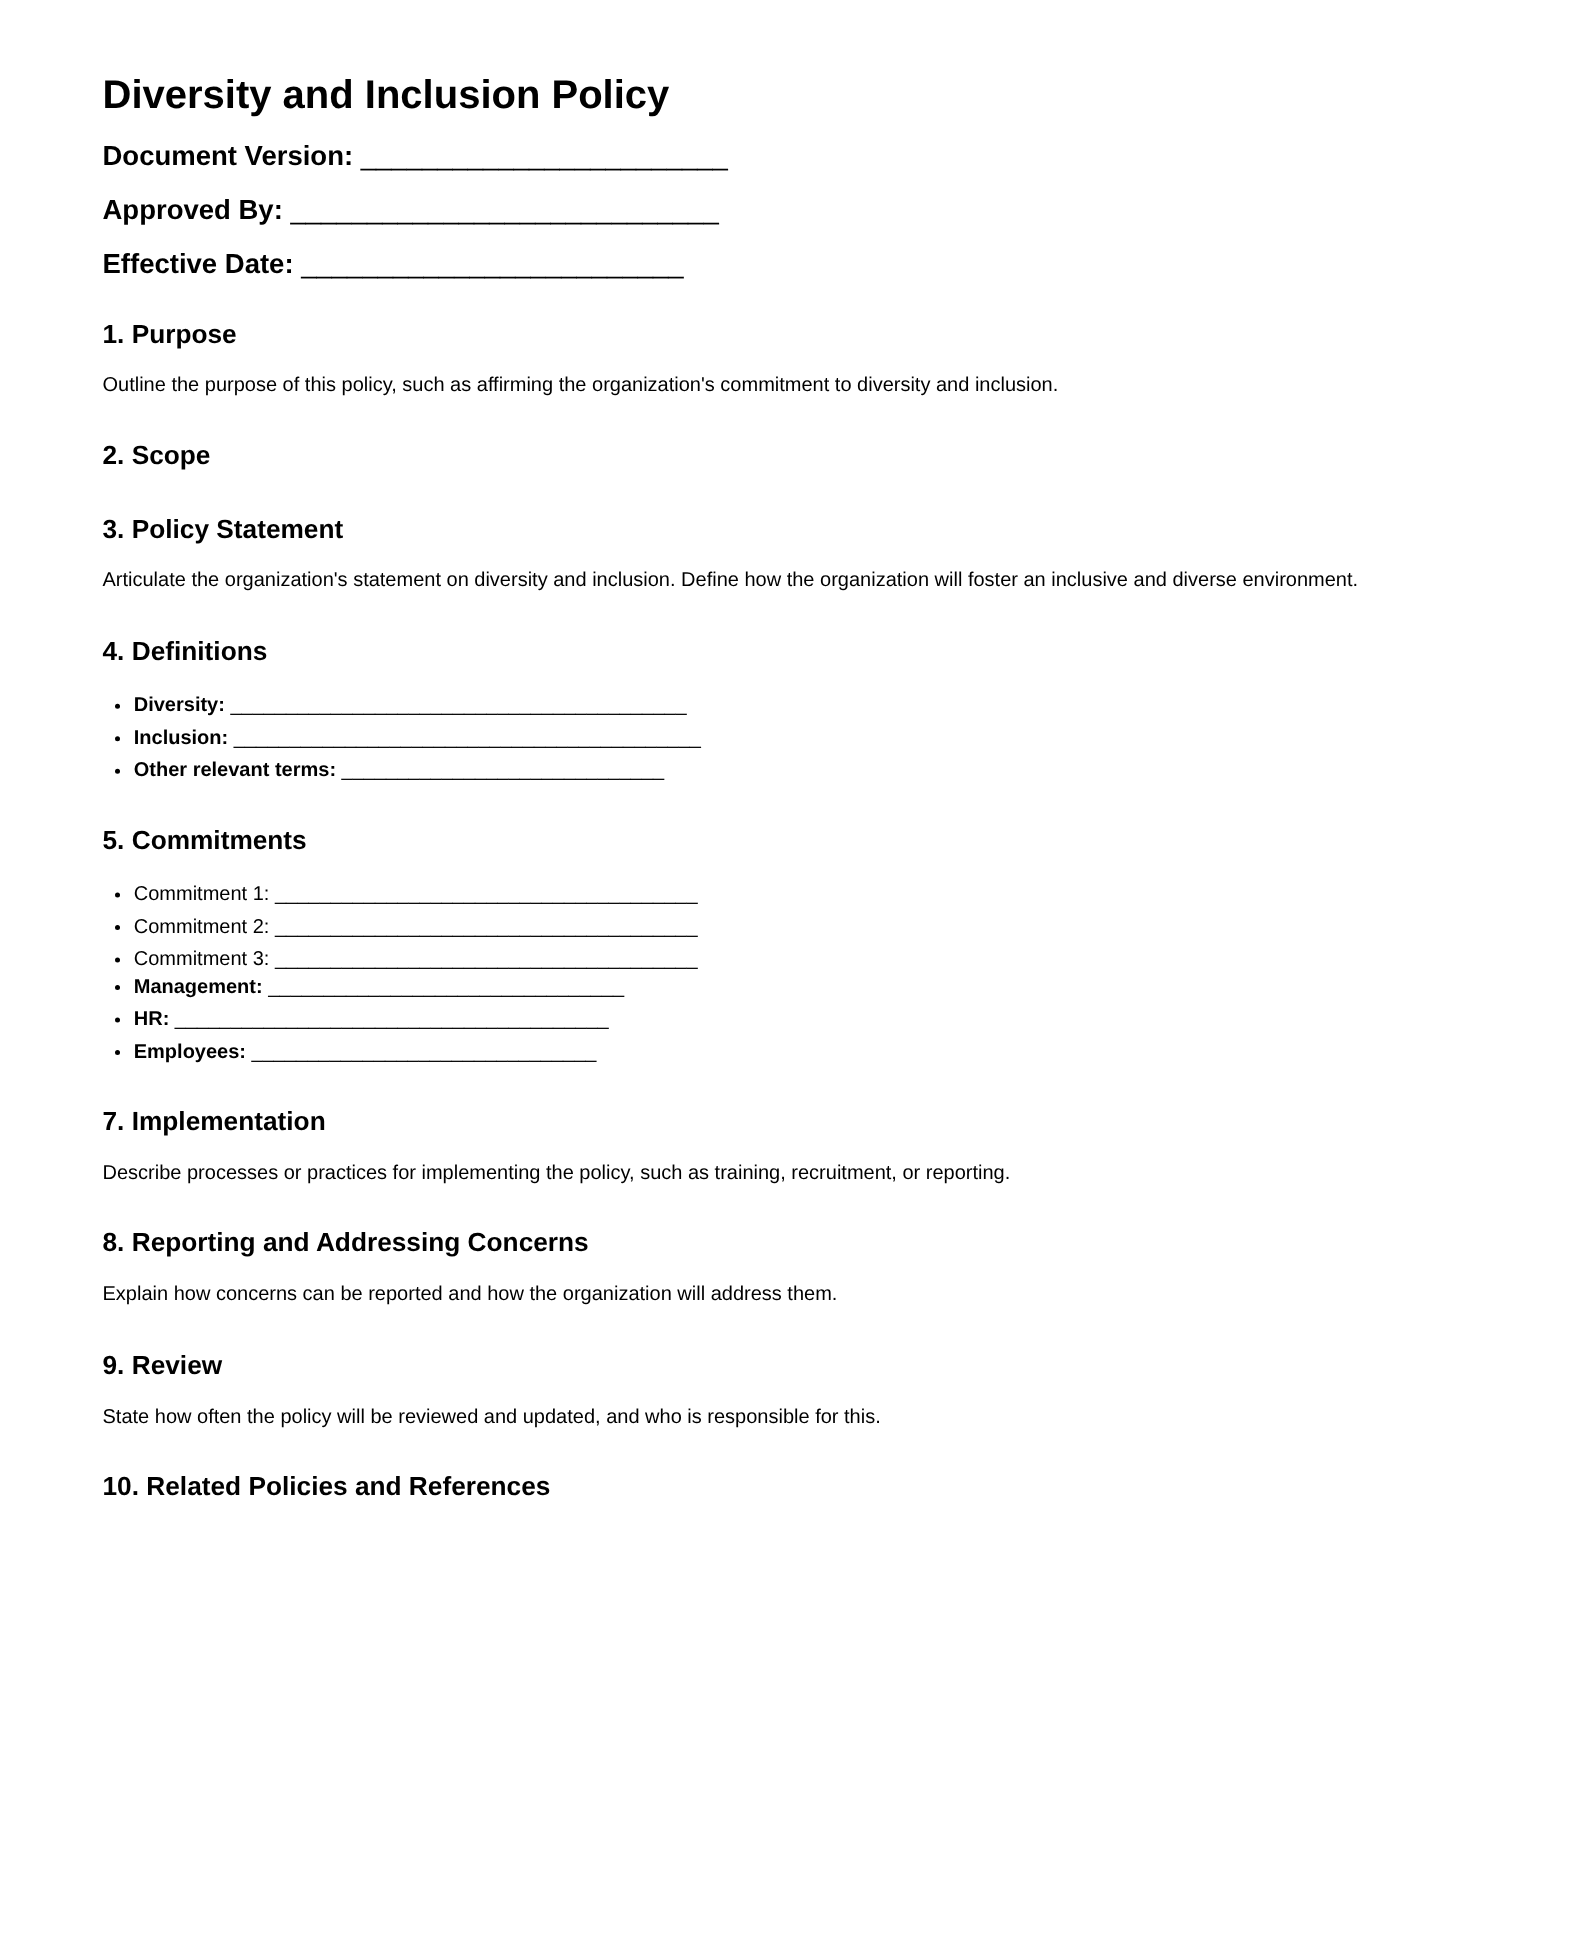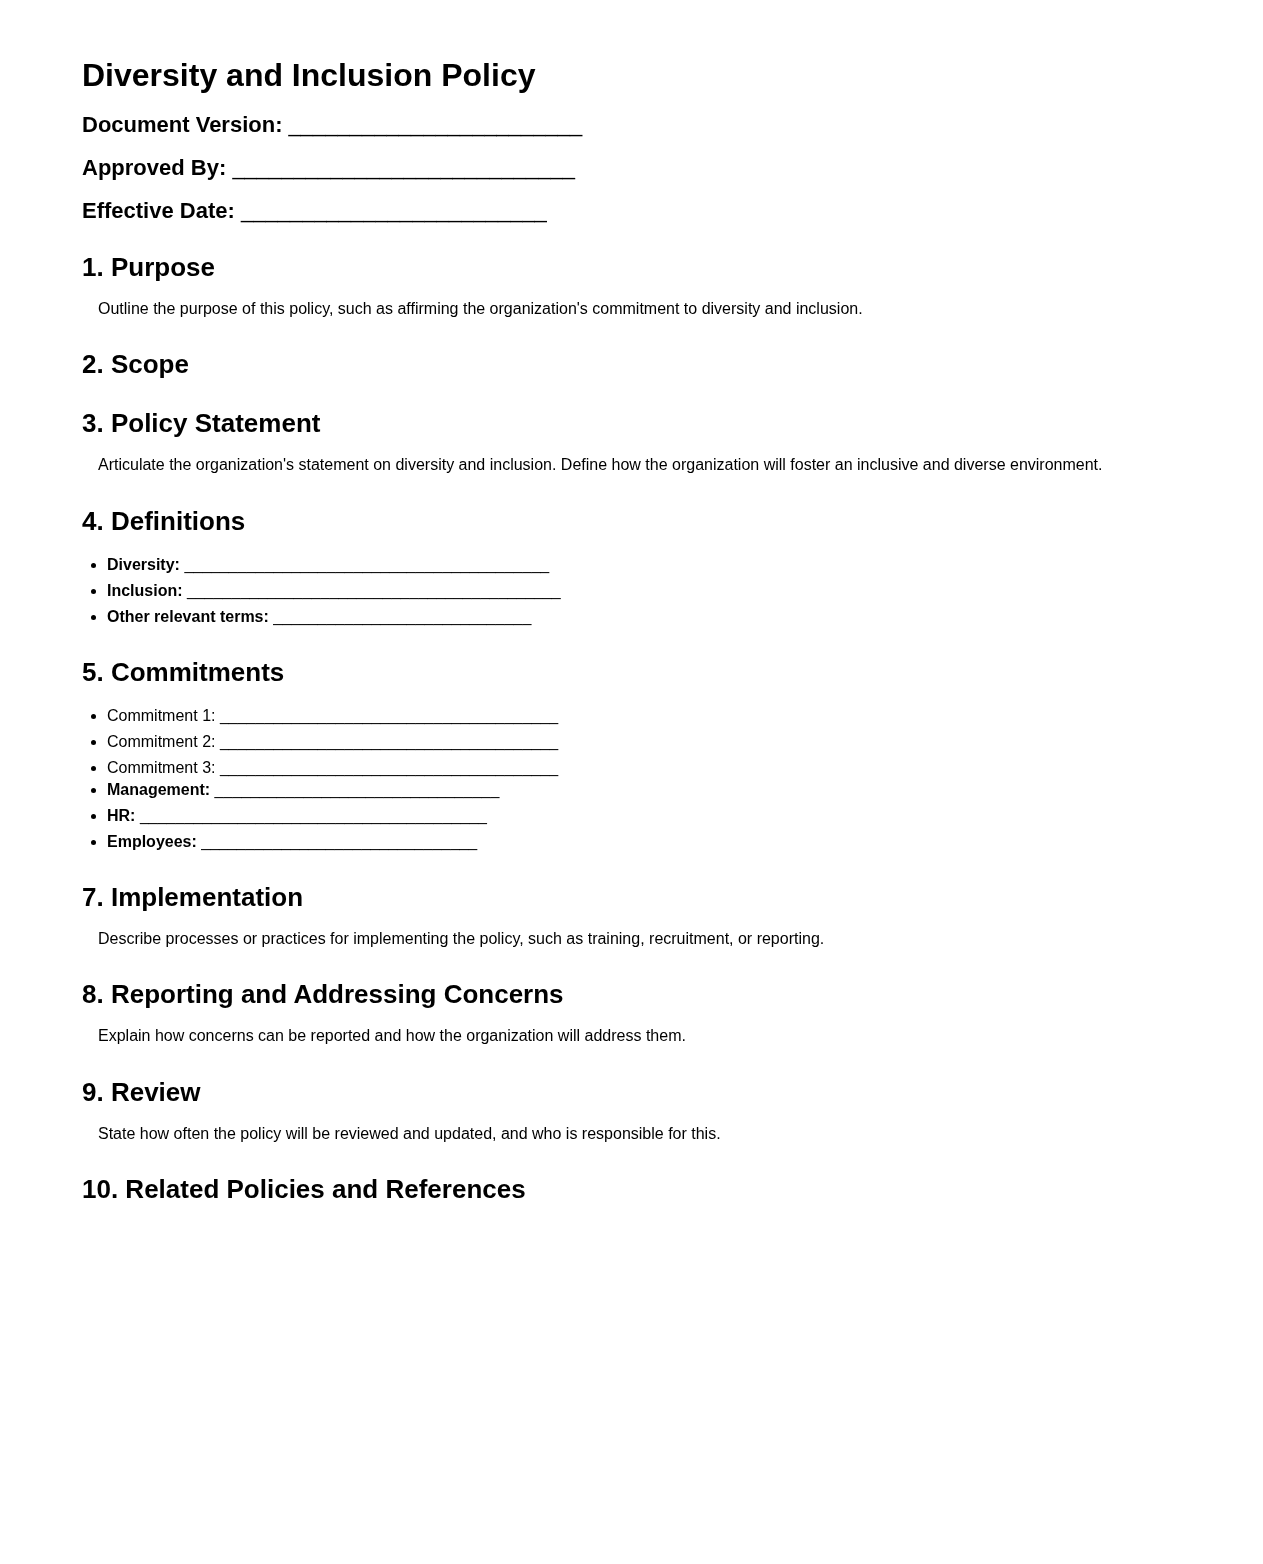--- a/index.html
+++ b/index.html
@@ -29,29 +29,29 @@
     margin: 0 0 22px 0;
   }
   .meta {
     font-size: 22px;
     line-height: 18.5px;
     margin: 0 0 24.5px 0;
     white-space: nowrap;
   }
   .meta .lbl { font-weight: 700; }
   h2 {
-    font-size: 26px;
+    font-size: 21px;
     line-height: 25px;
     font-weight: 700;
     margin: 34px 0 20px 0;
   }
   p.body {
     font-size: 16px;
     line-height: 18.5px;
-    margin: 16px;
+    margin: 0;
   }
   ul.fields {
     margin: -2px 0 -4px 0;
     padding: 0 0 0 25px;
     font-size: 16px;
     list-style: disc;
   }
   ul.fields li {
     line-height: 26px;
     white-space: nowrap;

